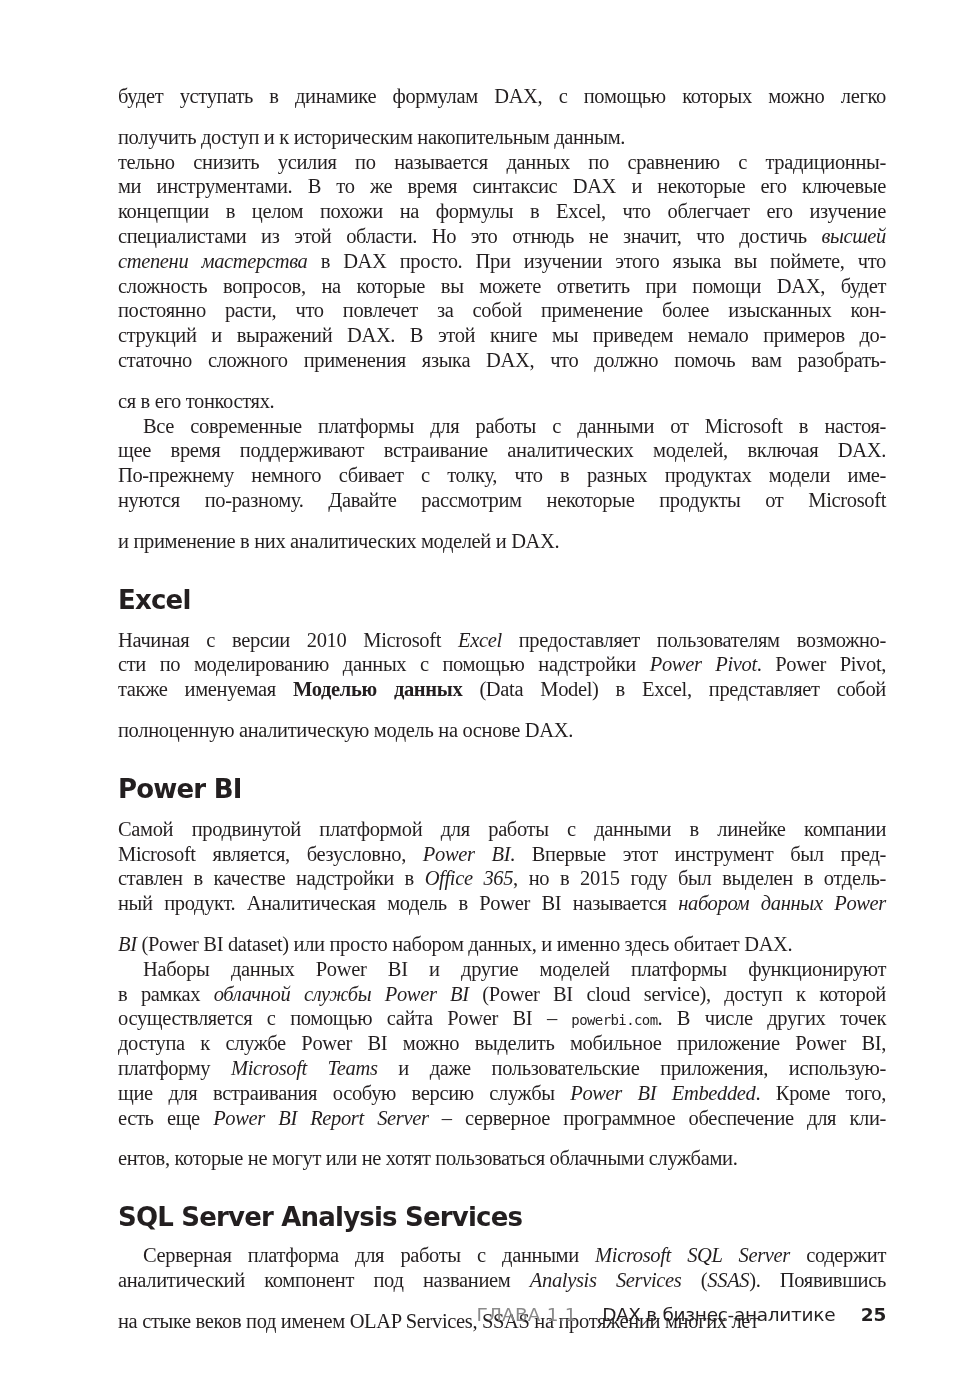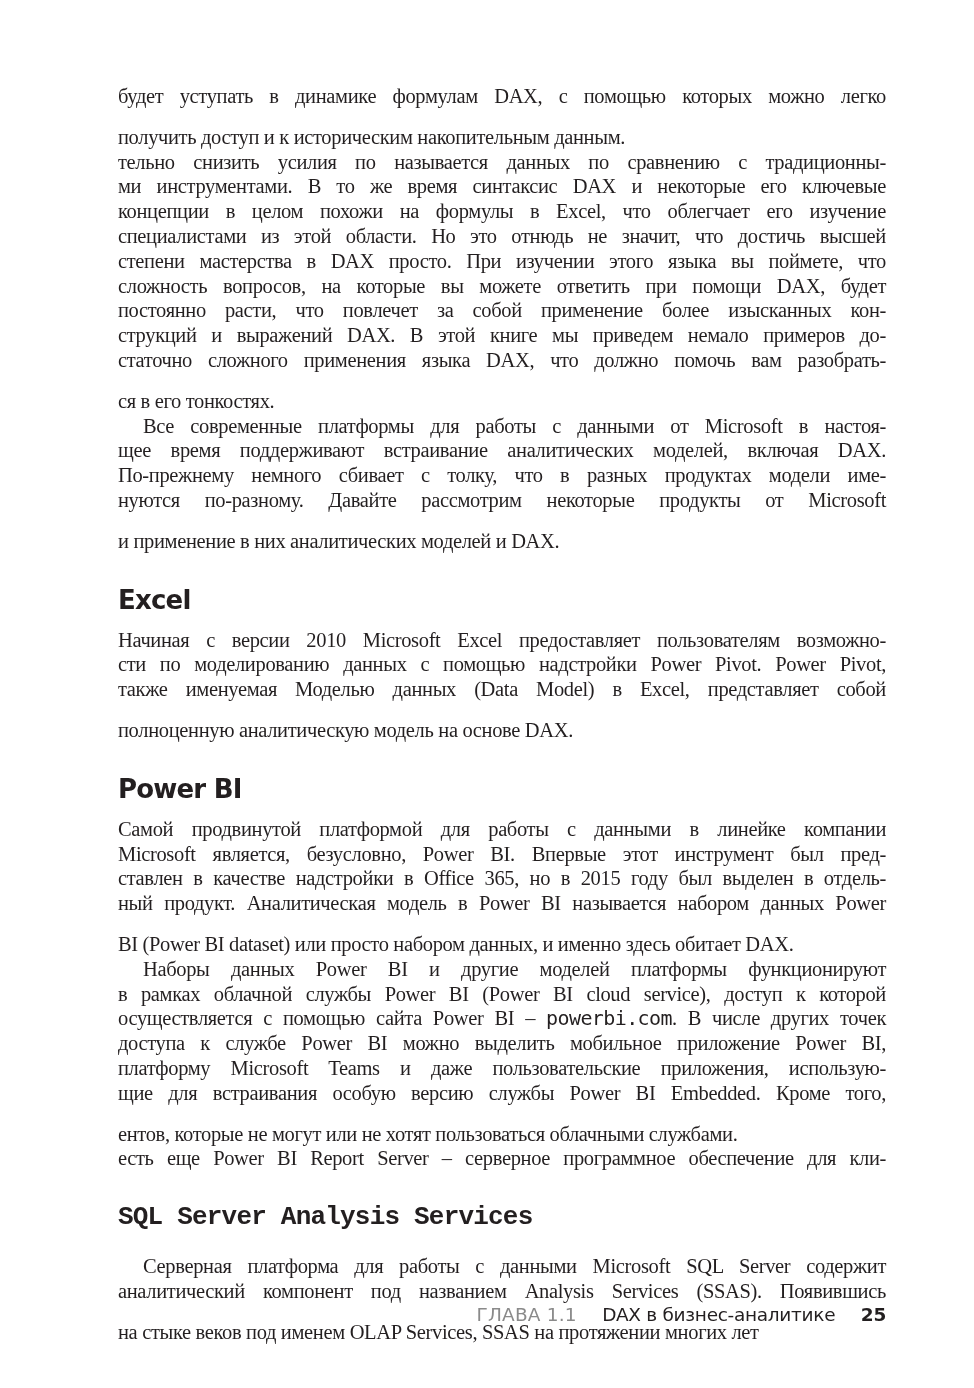--- a/index.html
+++ b/index.html
@@ -17,24 +17,24 @@
   .line.last { text-align-last: left; margin-top: 16px; }
   .line.indent { padding-left: 25px; }
   .para { margin: 0; }
   .heading {
     font-family: "DejaVu Sans", "Liberation Sans", sans-serif;
     font-weight: bold; font-size: 26px; color: #231f20;
     letter-spacing: -0.8px; line-height: 32px; height: 32px;
   }
   .h-excel { margin-top: 30px; margin-bottom: 12px; }
   .h-pbi { margin-top: 30px; margin-bottom: 12px; }
-  .h-ssas { margin-top: 30px; margin-bottom: 21px; font-family: Liberation Mono, monospace; }
-  i, .it { }
-  b, .bd { font-weight: normal; }
-  .mono { font-family: "DejaVu Sans Mono", "Liberation Mono", monospace; font-size: 20px; letter-spacing: -0.6px; margin-top: 36px; }
+  .h-ssas { margin-top: 30px; margin-bottom: 10px; }
+  i, .it { font-style: italic; }
+  b, .bd { font-weight: bold; }
+  .mono { font-family: "DejaVu Sans Mono", "Liberation Mono", monospace; font-size: 14px; letter-spacing: -0.6px; margin-top: 36px; }
   .footer {
     position: absolute; top: 1300px; right: 88px; height: 30px;
     font-family: "DejaVu Sans", "Liberation Sans", sans-serif;
     font-size: 18.5px; line-height: 30px; white-space: nowrap; color: #231f20;
     letter-spacing: -0.3px;
   }
   .footer .chapter { color: #8a8a8a; margin-right: 20px; letter-spacing: 0.2px; }
   .footer .title { margin-right: 20px; }
   .footer .pageno { font-weight: bold; }
 </style>
@@ -86,22 +86,22 @@
           <div class="line"><span>ный продукт. Аналитическая модель в Power BI называется </span><span class="it">набором данных Power</span></div>
           <div class="line last"><span class="it">BI</span><span> (Power BI dataset) или просто набором данных, и именно здесь обитает DAX.</span></div>
         </div>
         <div class="para">
           <div class="line indent"><span>Наборы данных Power BI и другие моделей платформы функционируют</span></div>
           <div class="line"><span>в рамках </span><span class="it">облачной службы Power BI</span><span> (Power BI cloud service), доступ к которой</span></div>
           <div class="line"><span>осуществляется с помощью сайта Power BI – </span><span class="mono">powerbi.com</span><span>. В числе других точек</span></div>
           <div class="line"><span>доступа к службе Power BI можно выделить мобильное приложение Power BI,</span></div>
           <div class="line"><span>платформу </span><span class="it">Microsoft Teams</span><span> и даже пользовательские приложения, использую-</span></div>
           <div class="line"><span>щие для встраивания особую версию службы </span><span class="it">Power BI Embedded</span><span>. Кроме того,</span></div>
+          <div class="line"><span>есть еще </span><span class="it">Power BI Report Server</span><span> – серверное программное обеспечение для кли-</span></div>
           <div class="line last"><span>ентов, которые не могут или не хотят пользоваться облачными службами.</span></div>
-          <div class="line"><span>есть еще </span><span class="it">Power BI Report Server</span><span> – серверное программное обеспечение для кли-</span></div>
         </div>
       </section>
       <section>
         <h2 class="heading h-ssas" style="margin-left: 0px; margin-right: 0px;">SQL Server Analysis Services</h2>
         <div class="para">
           <div class="line indent"><span>Серверная платформа для работы с данными </span><span class="it">Microsoft SQL Server</span><span> содержит</span></div>
           <div class="line"><span>аналитический компонент под названием </span><span class="it">Analysis Services</span><span> (</span><span class="it">SSAS</span><span>). Появившись</span></div>
           <div class="line last"><span>на стыке веков под именем OLAP Services, SSAS на протяжении многих лет</span></div>
         </div>
       </section>

